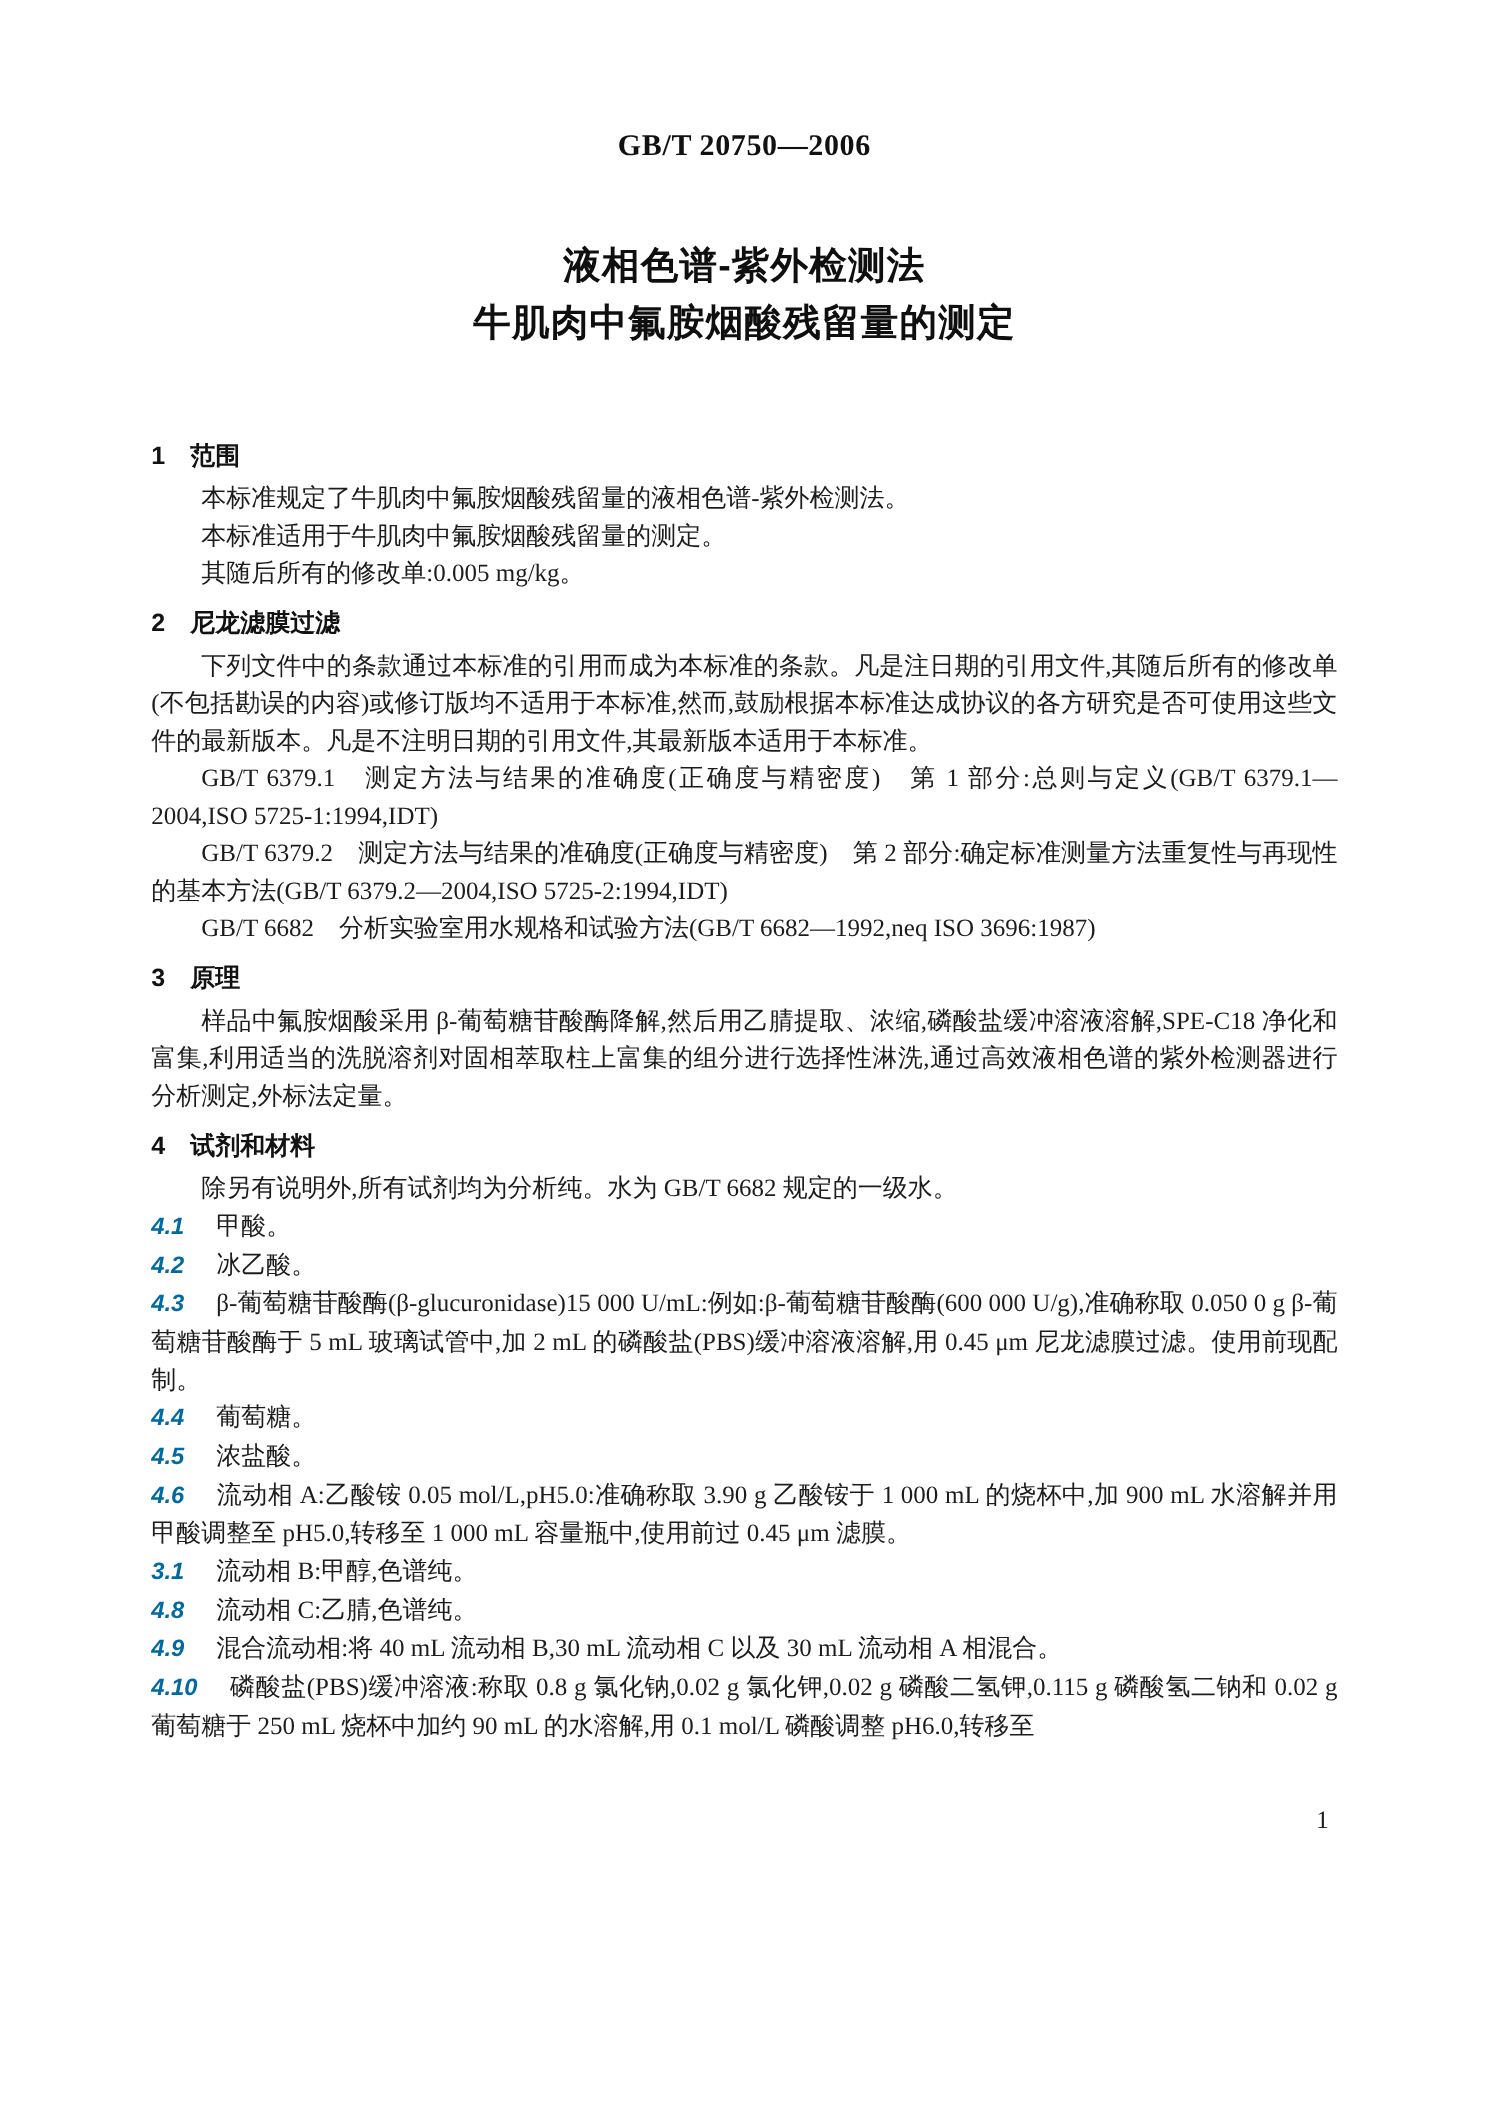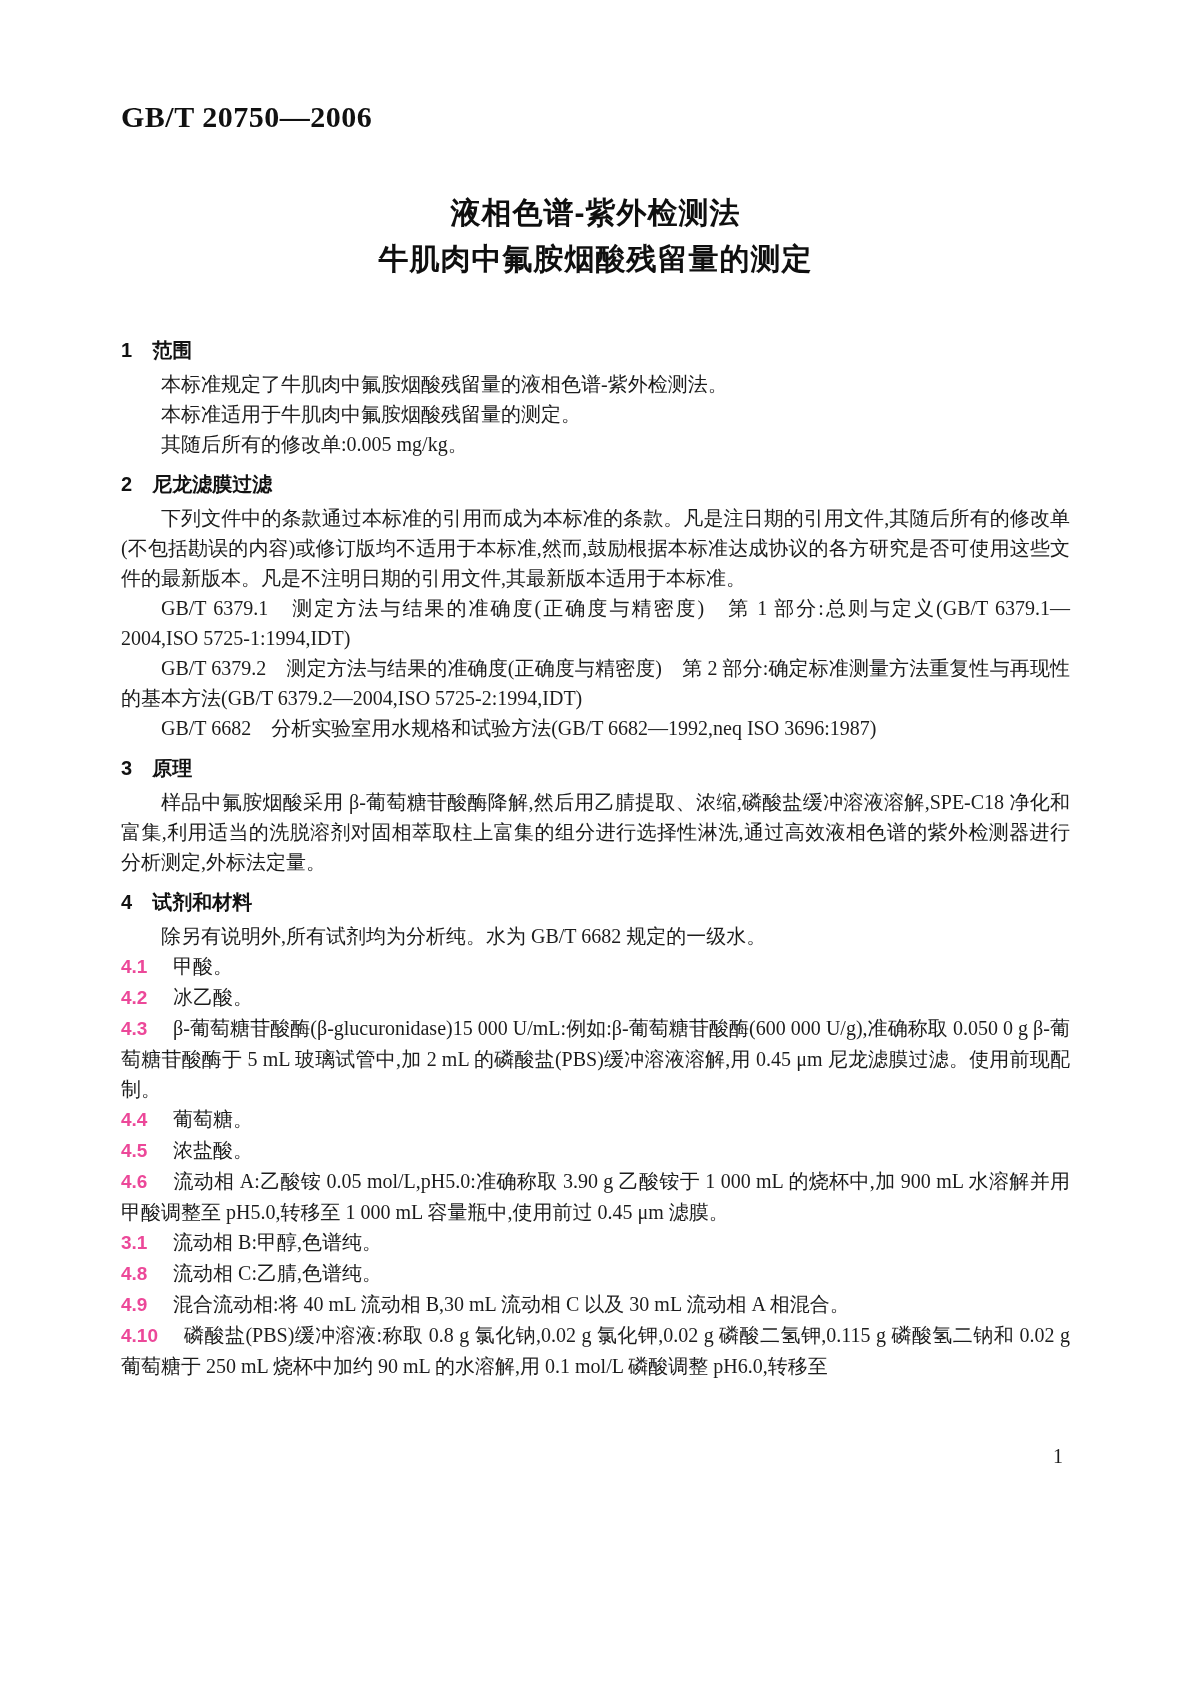--- a/index.html
+++ b/index.html
@@ -15,24 +15,24 @@
     position: relative;
     width: 1191px;
     height: 1684px;
     background: #ffffff;
     overflow: hidden;
   }
   .content {
     padding: 104px 121px 0 121px;
   }
   .doc-number {
-    text-align: left;
+    text-align: center;
     font-family: "Liberation Serif", "DejaVu Serif", serif;
     font-weight: bold;
-    font-size: 30px;
+    font-size: 24px;
     line-height: 26px;
     color: #111111;
     letter-spacing: 0.5px;
   }
   .title-block {
     margin-top: 60px;
     text-align: center;
     font-family: "Liberation Sans", "DejaVu Sans", sans-serif;
     font-weight: bold;
     font-size: 30px;
@@ -45,42 +45,43 @@
   }
   .sec-heading {
     margin: 10px 0 4px 0;
     font-family: "Liberation Sans", "DejaVu Sans", sans-serif;
     font-weight: bold;
     font-size: 20px;
     line-height: 30px;
     color: #121212;
   }
   .sec-heading.first {
-    margin-top: 53px;
+    margin-top: 68px;
   }
   .sec-num {
     display: inline-block;
     margin-right: 1em;
   }
   p.body {
     margin: 0;
     font-size: 20px;
     line-height: 30px;
     text-align: justify;
     color: #1c1c1c;
   }
   p.indent {
     text-indent: 2em;
   }
   .clause-num {
     font-family: "Liberation Sans", "DejaVu Sans", sans-serif;
     font-weight: bold;
     font-size: 19px;
     margin-right: 1.35em;
-    color: #ec4899;
+    color: #0369a1;
+    font-style: italic;
   }
   .page-number {
     position: absolute;
     top: 1444px;
     right: 128px;
     font-size: 20px;
     line-height: 24px;
     color: #1c1c1c;
   }
 </style>

